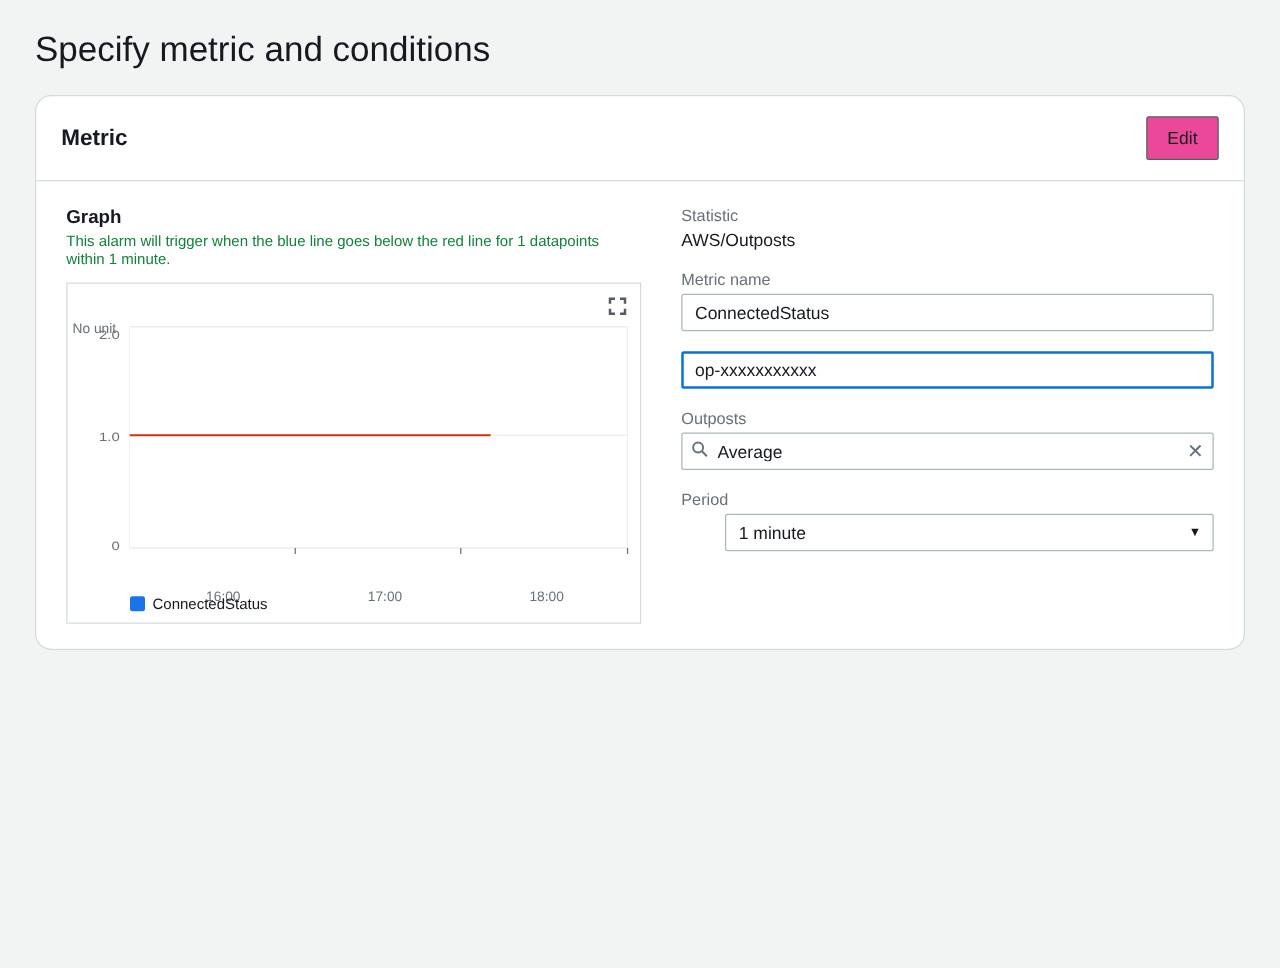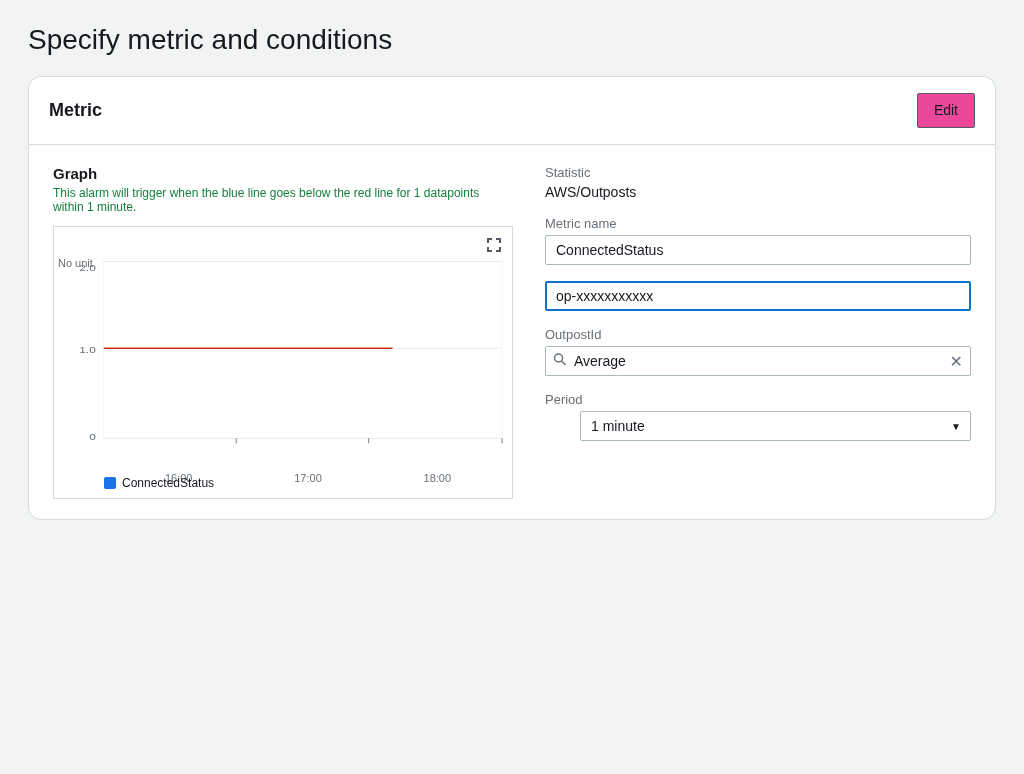--- a/index.html
+++ b/index.html
@@ -302,21 +302,21 @@
           <div class="field-group">
             <label class="field-label">Metric name</label>
             <input type="text" class="field-input" value="ConnectedStatus" style="">
           </div>
 
           <div class="field-group">
             <input type="text" class="field-input field-input-active" value="op-xxxxxxxxxxx" style="">
           </div>
 
           <div class="field-group">
-            <label class="field-label">OutpostId</label>
+            <label class="field-label">Outposts</label>
             <div class="field-select-wrapper">
               <span class="search-icon-in-select">
                 <svg width="14" height="14" viewBox="0 0 14 14" fill="none" xmlns="http://www.w3.org/2000/svg">
                   <circle cx="5.5" cy="5.5" r="4" stroke="#687078" stroke-width="1.5" fill="none"></circle>
                   <line x1="8.5" y1="8.5" x2="12.5" y2="12.5" stroke="#687078" stroke-width="1.5"></line>
                 </svg>
               </span>
               <input type="text" class="statistic-input" value="Average" style="">
               <span class="clear-icon-in-select">✕</span>
             </div>

